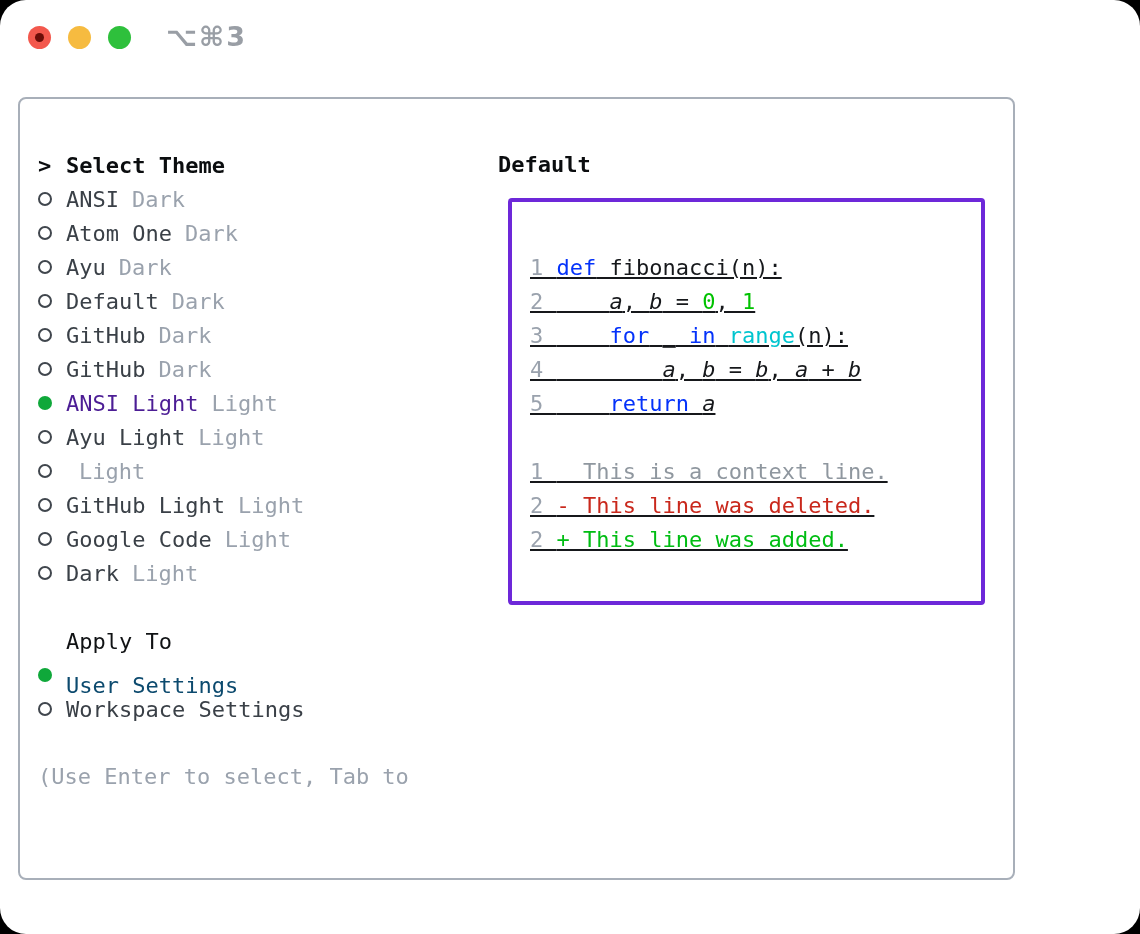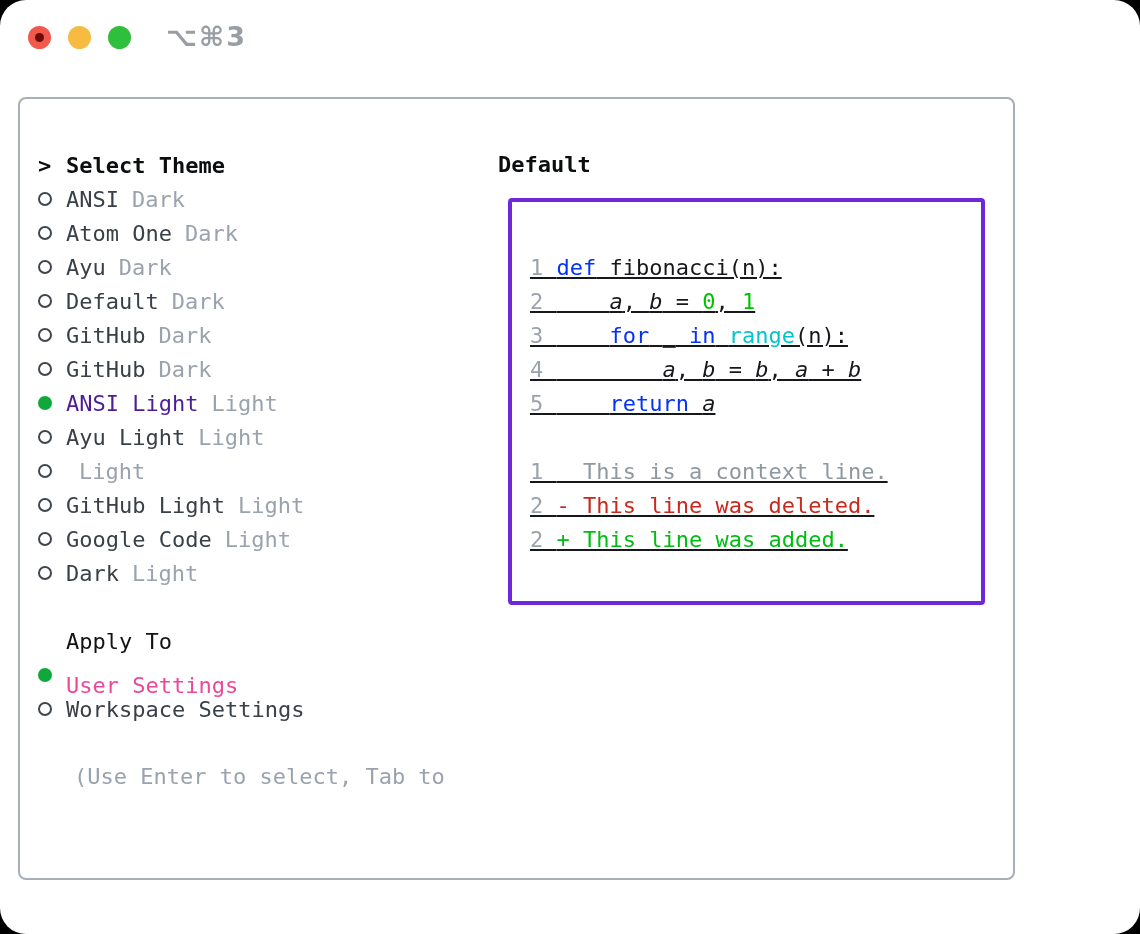--- a/index.html
+++ b/index.html
@@ -27,21 +27,21 @@
   .row{display:flex;align-items:center;height:34px;white-space:pre;}
   .spacer{height:34px;}
   .cell{display:inline-flex;width:28px;align-items:center;flex:none;}
   .prefix{font-weight:bold;color:#0b0d0f;}
   .header-text{font-weight:bold;color:#0b0d0f;text-align:center;}
   .radio{width:10px;height:10px;border:2px solid #40464d;border-radius:50%;box-sizing:content-box;}
   .radio.filled{width:14px;height:14px;border:none;}
   .name{color:#3a4047;text-align:right;}
   .tag{margin-left:13px;}
   .apply-text{color:#101214;}
-  .hint{color:#9aa2ad;height:34px;line-height:34px;white-space:pre;margin-left:36px;}
+  .hint{color:#9aa2ad;height:34px;line-height:34px;white-space:pre;}
   
   .preview-label{
     position:absolute;left:498px;top:148px;height:34px;line-height:34px;
     font-weight:bold;color:#0b0d0f;
   }
   .preview-box{
     position:absolute;left:508px;top:198px;width:477px;height:407px;
     border:4px solid #6d28d9;border-radius:4px;box-sizing:border-box;background:#fff;
     padding:49px 0 0 18px;overflow:hidden;text-decoration:underline;
   }
@@ -90,21 +90,21 @@
         <div class="row"><span class="cell"><span class="radio"></span></span><span class="tag" style="color: rgb(154, 162, 173);">Light</span></div>
         <div class="row"><span class="cell"><span class="radio"></span></span><span class="name">GitHub Light</span><span class="tag" style="color: rgb(154, 162, 173);">Light</span></div>
         <div class="row"><span class="cell"><span class="radio"></span></span><span class="name">Google Code</span><span class="tag" style="color: rgb(154, 162, 173);">Light</span></div>
         <div class="row"><span class="cell"><span class="radio"></span></span><span class="name">Dark</span><span class="tag" style="color: rgb(154, 162, 173);">Light</span></div>
       </div>
     <div class="spacer"></div>
     <div class="row">
       <span class="cell"></span><span class="apply-text">Apply To</span>
     </div>
     <div id="apply-list">
-        <div class="row"><span class="cell"><span class="radio filled" style="background: rgb(15, 168, 58);"></span></span><span class="name" style="color: #ec4899; margin-top: 21px;">User Settings</span></div>
+        <div class="row"><span class="cell"><span class="radio filled" style="background: rgb(15, 168, 58);"></span></span><span class="name" style="color: #0c4a6e; margin-top: 21px;">User Settings</span></div>
         <div class="row"><span class="cell"><span class="radio"></span></span><span class="name">Workspace Settings</span></div>
       </div>
     <div class="spacer"></div>
     <div class="hint">(Use Enter to select, Tab to</div>
   </div>
 
   <div class="preview-label">Default</div>
 
   <div class="preview-box">
     <div id="code-lines">

